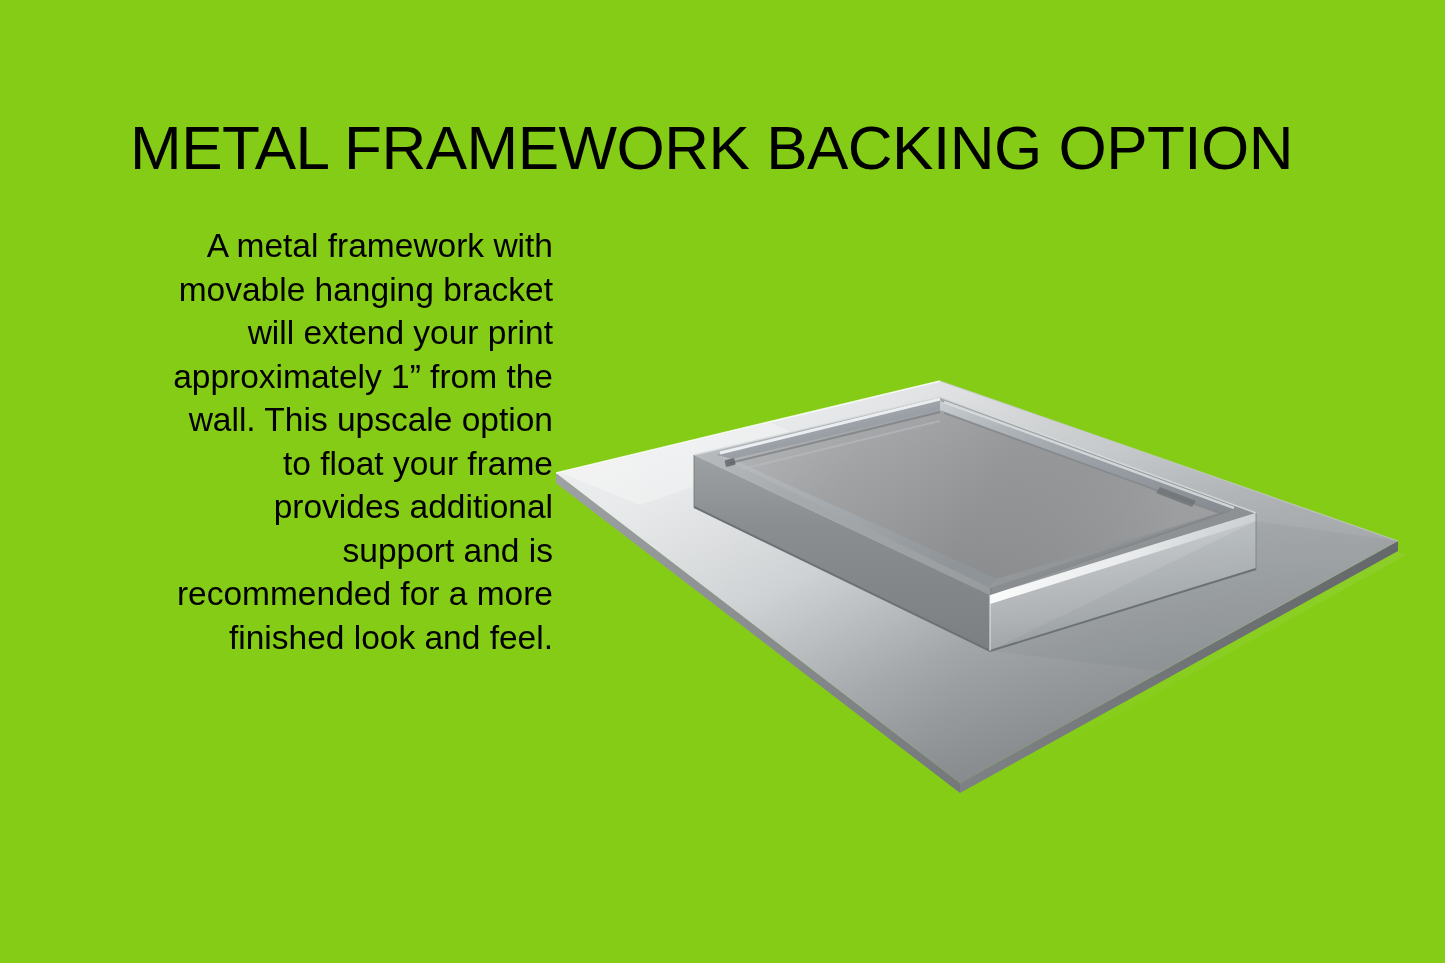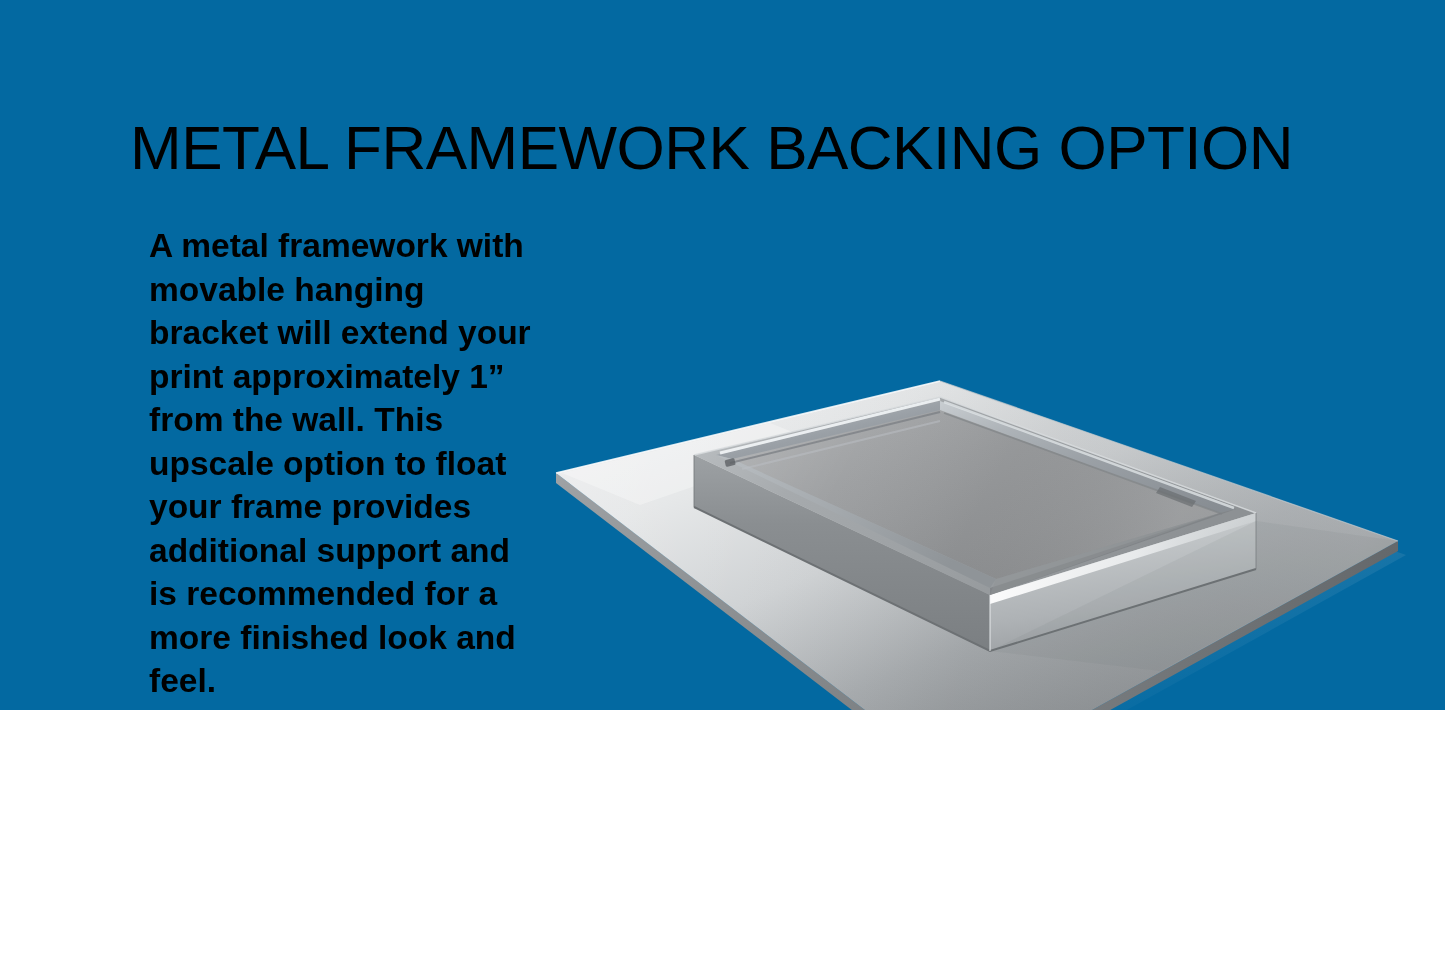--- a/index.html
+++ b/index.html
@@ -7,46 +7,46 @@
     margin: 0;
     padding: 0;
     background: #ffffff;
   }
   body {
     font-family: "Liberation Sans", sans-serif;
   }
   #slide {
     position: relative;
     width: 1445px;
-    height: 710px;
-    background: #0369a1;
+    height: 963px;
+    background: #84cc16;
     overflow: hidden;
   }
   #slide-title {
     position: absolute;
     left: 130px;
     top: 73px;
     width: 1200px;
     font-size: 62px;
     line-height: 1.05;
     font-weight: 400;
     color: #000000;
     letter-spacing: -0.5px;
     white-space: nowrap;
   }
   #body-copy {
     position: absolute;
-    left: 149px;
+    left: 157px;
     top: 224px;
     width: 396px;
     font-size: 33.5px;
     line-height: 43.5px;
-    font-weight: 700;
+    font-weight: 400;
     color: #000000;
-    text-align: left;
+    text-align: right;
     word-spacing: 0px;
   }
   #product-figure {
     position: absolute;
     left: 520px;
     top: 355px;
     width: 900px;
     height: 460px;
   }
   #product-figure svg {

